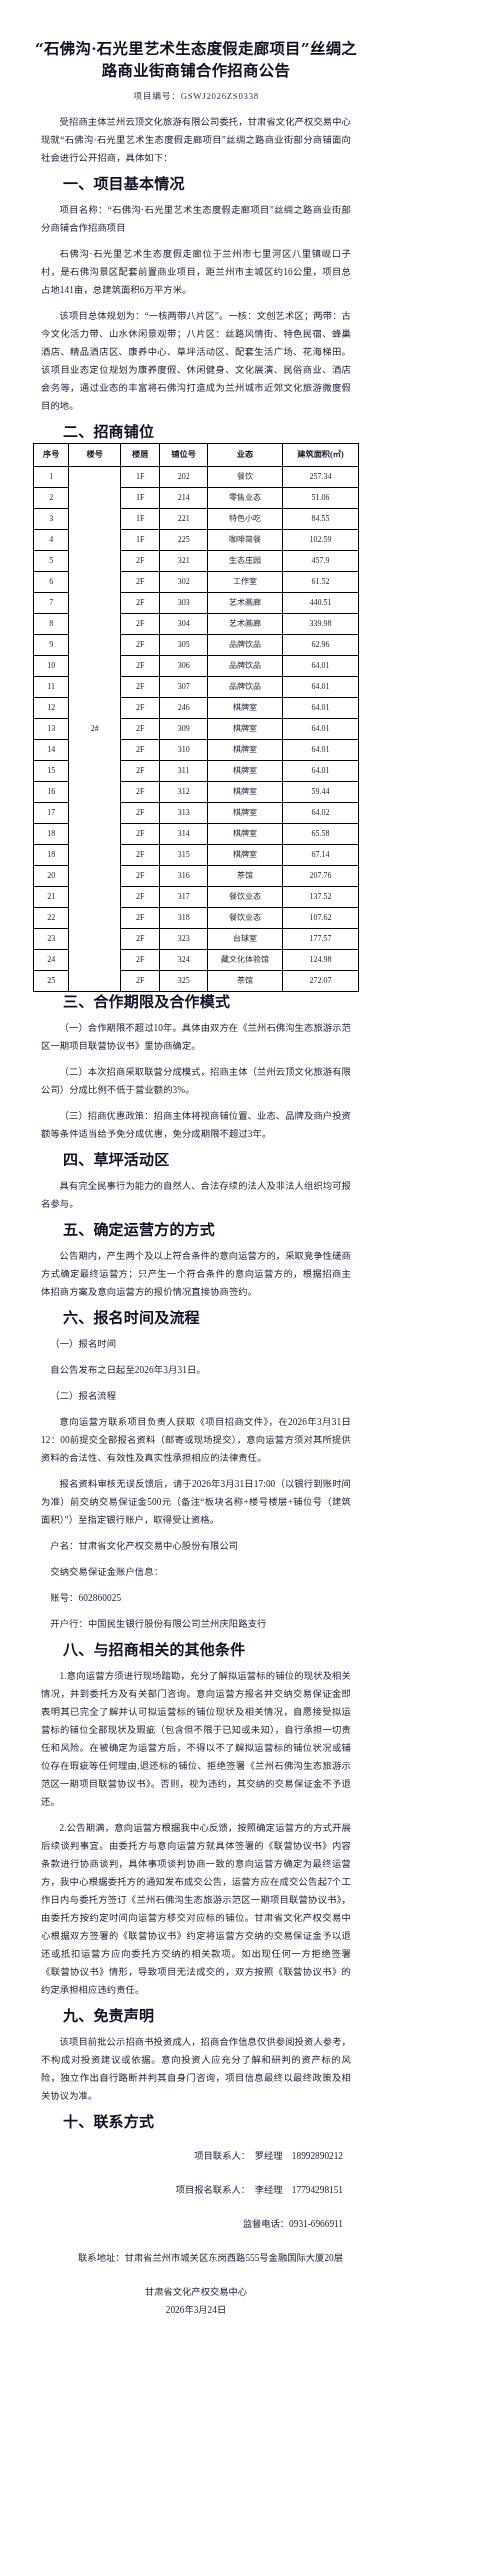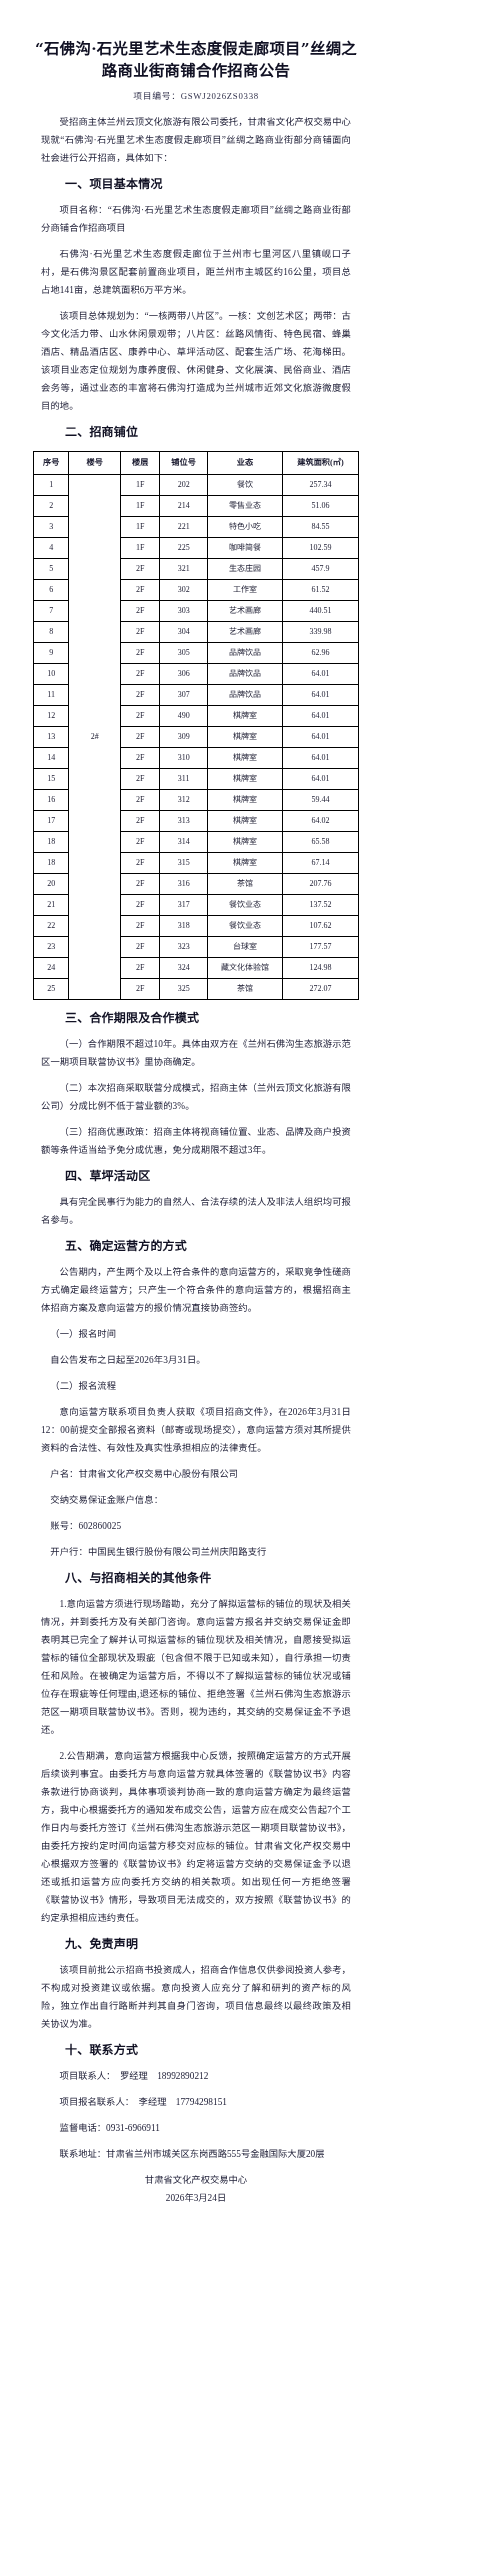--- a/index.html
+++ b/index.html
@@ -52,24 +52,24 @@
     line-height: 18px;
     text-indent: 2em;
     text-align: justify;
     text-justify: inter-ideograph;
     color: #22223a;
     letter-spacing: 0.1px;
   }
   .para.indent1 { text-indent: 1em; }
 
   h2.section {
-    margin: 8px;
+    margin: 0;
     font-family: "DejaVu Sans", "Liberation Sans", sans-serif;
     font-weight: bold;
-    font-size: 12px;
+    font-size: 15px;
     line-height: 18px;
     text-indent: 2em;
     color: #111124;
     letter-spacing: 0.2px;
   }
 
   
   .shop-table-wrap {
     padding: 2.4px 0 1.2px 0;
     display: flex;
@@ -101,25 +101,26 @@
   table.shop-table td.col-bldg,
   table.shop-table th.col-bldg { width: 52px; }
   table.shop-table th.col-idx { width: 34px; }
   table.shop-table .col-floor { width: 38px; }
   table.shop-table .col-unit { width: 47px; }
   table.shop-table .col-type { width: 77px; }
   table.shop-table .col-area { width: 77px; }
 
   
   .contact-line {
-    margin: 8px;
+    margin: 16px;
     font-size: 9.3px;
     line-height: 18px;
     text-indent: 2em;
     color: #22223a;
+    text-align: right;
   }
 
   
   .footer {
     margin-top: 3px;
     text-align: center;
     font-size: 9.3px;
     line-height: 18px;
     color: #22223a;
   }
@@ -229,21 +230,21 @@
           <tr>
             <td class="col-idx">11</td>
             <td class="col-floor">2F</td>
             <td class="col-unit">307</td>
             <td class="col-type">品牌饮品</td>
             <td class="col-area">64.01</td>
           </tr>
           <tr>
             <td class="col-idx">12</td>
             <td class="col-floor">2F</td>
-            <td class="col-unit">490</td>
+            <td class="col-unit">246</td>
             <td class="col-type">棋牌室</td>
             <td class="col-area">64.01</td>
           </tr>
           <tr>
             <td class="col-idx">13</td>
             <td class="col-floor">2F</td>
             <td class="col-unit">309</td>
             <td class="col-type">棋牌室</td>
             <td class="col-area">64.01</td>
           </tr>
@@ -339,24 +340,26 @@
   <p class="para">（一）合作期限不超过10年。具体由双方在《兰州石佛沟生态旅游示范区一期项目联营协议书》里协商确定。</p>
   <p class="para">（二）本次招商采取联营分成模式，招商主体（兰州云顶文化旅游有限公司）分成比例不低于营业额的3%。</p>
   <p class="para">（三）招商优惠政策：招商主体将视商铺位置、业态、品牌及商户投资额等条件适当给予免分成优惠，免分成期限不超过3年。</p>
 
   <h2 class="section">四、草坪活动区</h2>
   <p class="para">具有完全民事行为能力的自然人、合法存续的法人及非法人组织均可报名参与。</p>
 
   <h2 class="section">五、确定运营方的方式</h2>
   <p class="para">公告期内，产生两个及以上符合条件的意向运营方的，采取竞争性磋商方式确定最终运营方；只产生一个符合条件的意向运营方的，根据招商主体招商方案及意向运营方的报价情况直接协商签约。</p>
 
+  <h2 class="section">六、报名时间及流程</h2>
   <p class="para indent1">（一）报名时间</p>
   <p class="para indent1">自公告发布之日起至2026年3月31日。</p>
   <p class="para indent1">（二）报名流程</p>
   <p class="para">意向运营方联系项目负责人获取《项目招商文件》，在2026年3月31日12：00前提交全部报名资料（邮寄或现场提交），意向运营方须对其所提供资料的合法性、有效性及真实性承担相应的法律责任。</p>
+  <p class="para">报名资料审核无误反馈后，请于2026年3月31日17:00（以银行到账时间为准）前交纳交易保证金500元（备注“板块名称+楼号楼层+铺位号（建筑面积）”）至指定银行账户，取得受让资格。</p>
 
   <p class="para indent1">户名：甘肃省文化产权交易中心股份有限公司</p>
   <p class="para indent1">交纳交易保证金账户信息：</p>
   <p class="para indent1">账号：602860025</p>
   <p class="para indent1">开户行：中国民生银行股份有限公司兰州庆阳路支行</p>
 
   <h2 class="section">八、与招商相关的其他条件</h2>
   <p class="para">1.意向运营方须进行现场踏勘，充分了解拟运营标的铺位的现状及相关情况，并到委托方及有关部门咨询。意向运营方报名并交纳交易保证金即表明其已完全了解并认可拟运营标的铺位现状及相关情况，自愿接受拟运营标的铺位全部现状及瑕疵（包含但不限于已知或未知），自行承担一切责任和风险。在被确定为运营方后，不得以不了解拟运营标的铺位状况或铺位存在瑕疵等任何理由,退还标的铺位、拒绝签署《兰州石佛沟生态旅游示范区一期项目联营协议书》。否则，视为违约，其交纳的交易保证金不予退还。</p>
   <p class="para">2.公告期满，意向运营方根据我中心反馈，按照确定运营方的方式开展后续谈判事宜。由委托方与意向运营方就具体签署的《联营协议书》内容条款进行协商谈判，具体事项谈判协商一致的意向运营方确定为最终运营方，我中心根据委托方的通知发布成交公告，运营方应在成交公告起7个工作日内与委托方签订《兰州石佛沟生态旅游示范区一期项目联营协议书》，由委托方按约定时间向运营方移交对应标的铺位。甘肃省文化产权交易中心根据双方签署的《联营协议书》约定将运营方交纳的交易保证金予以退还或抵扣运营方应向委托方交纳的相关款项。如出现任何一方拒绝签署《联营协议书》情形，导致项目无法成交的，双方按照《联营协议书》的约定承担相应违约责任。</p>
 

